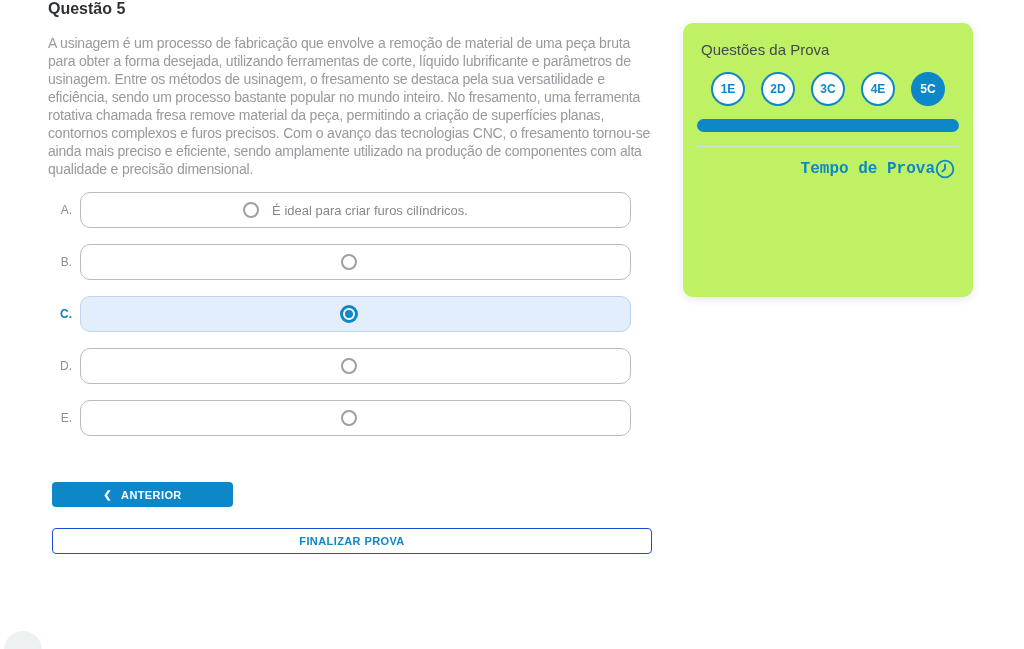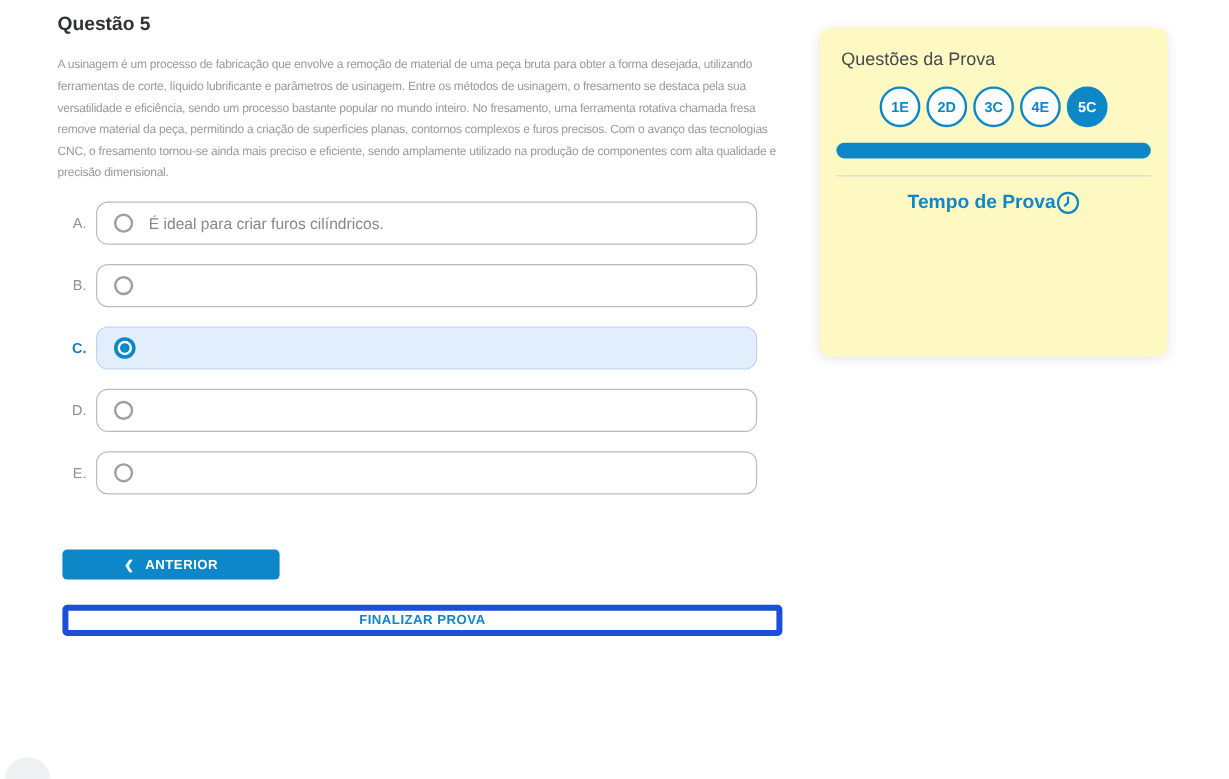--- a/index.html
+++ b/index.html
@@ -6,43 +6,44 @@
   html, body { margin: 0; padding: 0; }
   body {
     width: 1024px; height: 649px;
     background: #ffffff;
     font-family: "Liberation Sans", sans-serif;
     position: relative;
     overflow: hidden;
   }
 
   
-  .left-col { position: absolute; left: 48px; top: 12px; width: 604px; }
+  .left-col { position: absolute; left: 48px; top: 0; width: 604px; }
 
   .q-title { font-size: 16px; font-weight: bold; color: #2f3235; margin: 0; }
 
   .q-body {
     margin-top: 16px;
-    font-size: 10px; line-height: 18px; letter-spacing: -0.2px;
+    font-size: 14px; line-height: 18px; letter-spacing: -0.2px;
     color: #97999d;
   }
   .q-body p { margin: 0; }
 
   .options { margin-top: 14px; }
   .opt-row { display: flex; align-items: center; margin-bottom: 16px; }
   .opt-letter {
     width: 32px; text-align: right; padding-right: 8px;
     font-size: 12px; color: #8b8e92; flex-shrink: 0;
   }
   .opt-box {
     flex: 1; margin-right: 21px; height: 36px;
     border: 1px solid #b9bcbf; border-radius: 10px;
     background: #ffffff;
     display: flex; align-items: center; padding: 0 14px;
     cursor: pointer;
+    justify-content: center;
   }
   .opt-radio {
     width: 16px; height: 16px; border: 2px solid #9aa0a4; border-radius: 50%;
     margin-right: 13px; flex-shrink: 0; background: #fff;
   }
   .opt-text { font-size: 13px; color: #85888b; }
 
   .opt-row.selected .opt-letter { color: #0e7fc0; font-weight: bold; }
   .opt-row.selected .opt-box { background: #e2eefb; border-color: #bcd4f0; }
   .opt-row.selected .opt-text { color: #0e7fc0; font-weight: bold; }
@@ -64,52 +65,52 @@
     width: 181px; height: 25px;
     background: #0e87c8; color: #ffffff;
     border: none; border-radius: 4px;
     font-family: inherit; font-size: 11px; font-weight: bold; letter-spacing: 0.4px;
     display: flex; align-items: center; justify-content: center; gap: 9px;
     cursor: pointer;
   }
   .btn-nav .chev { font-size: 10px; }
   .btn-finish {
     margin: 21px 0 0 4px; width: 600px; height: 26px;
-    background: #ffffff; border: 5px solid #1d4ed8; border-radius: 4px;
+    background: #ffffff; border: 1px solid #1d4ed8; border-radius: 4px;
     color: #0e87c8; font-family: inherit; font-size: 11px; font-weight: bold;
     letter-spacing: 0.4px;
     display: flex; align-items: center; justify-content: center;
     cursor: pointer;
   }
 
   
   .panel {
     position: absolute; left: 683px; top: 23px; width: 290px; height: 274px;
-    background: #fef9c3; border-radius: 10px;
+    background: #bef264; border-radius: 10px;
     box-shadow: 0 2px 10px rgba(0,0,0,0.10);
     padding: 16px 14px;
   }
   .panel-title { font-size: 15px; color: #46494c; margin: 2px 0 0 4px; }
 
   .badge-rows { margin-top: 14px; }
-  .badge-row { display: flex; justify-content: center; gap: 5px; margin-bottom: 13px; align-items: center; }
+  .badge-row { display: flex; justify-content: center; gap: 16px; margin-bottom: 13px; align-items: center; }
   .badge {
     width: 34px; height: 34px; border-radius: 50%;
     border: 2px solid #0e87c8; background: #ffffff;
     color: #0e87c8; font-size: 12px; font-weight: bold;
     display: flex; align-items: center; justify-content: center;
     cursor: pointer;
   }
   .badge.selected { background: #0e87c8; color: #ffffff; }
 
   .progress { margin-top: 6px; height: 13px; border-radius: 7px; background: #0e87c8; }
   .divider { margin-top: 14px; border-top: 1px solid #d9dadc; }
   .timer-row {
     margin-top: 12px; padding: 0 4px;
-    display: flex; justify-content: center; align-items: center;
+    display: flex; justify-content: flex-end; align-items: center; font-family: Liberation Mono, monospace;
   }
   .timer-label { color: #0e87c8; font-weight: bold; font-size: 16px; }
   .clock { width: 20px; height: 20px; display: block; }
 
   
   .floating-partial {
     position: absolute; left: 4px; bottom: -20px;
     width: 38px; height: 38px; border-radius: 50%;
     background: #eef1f2;
   }

